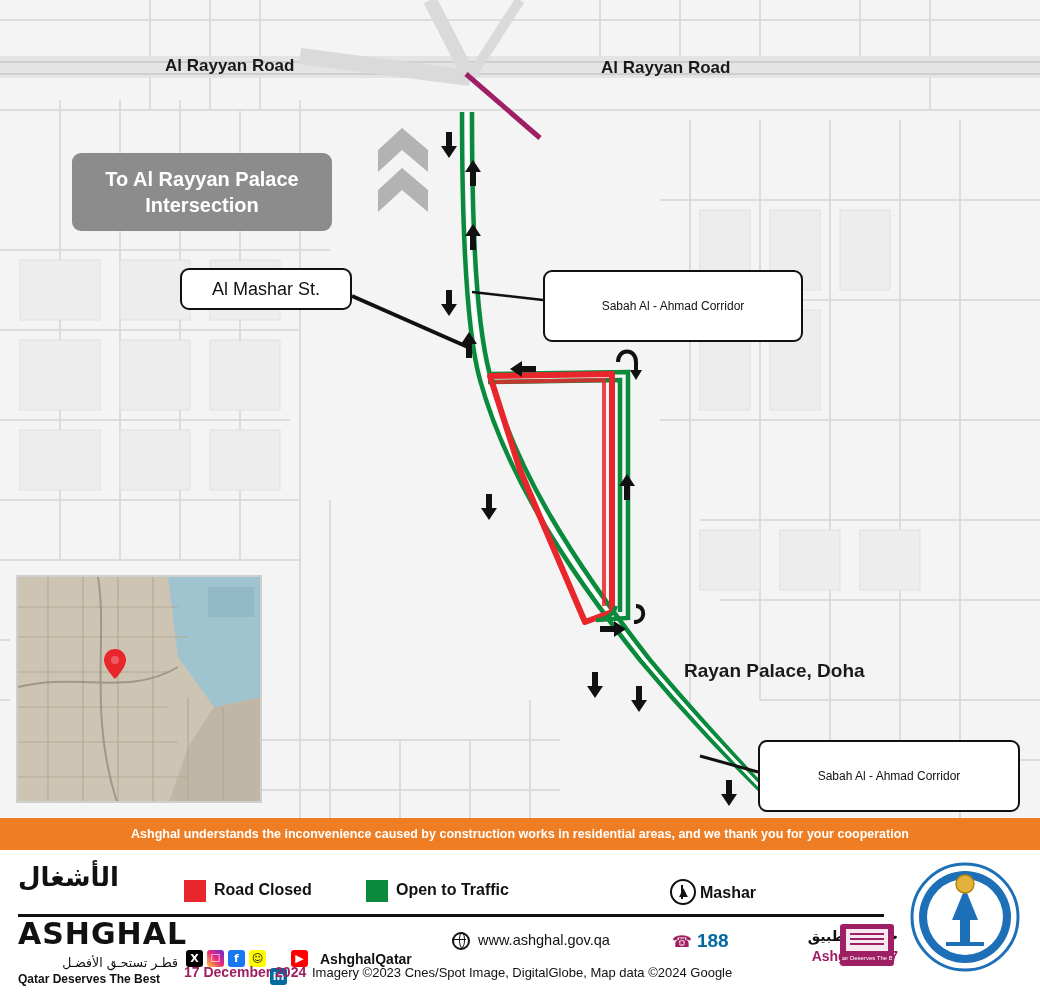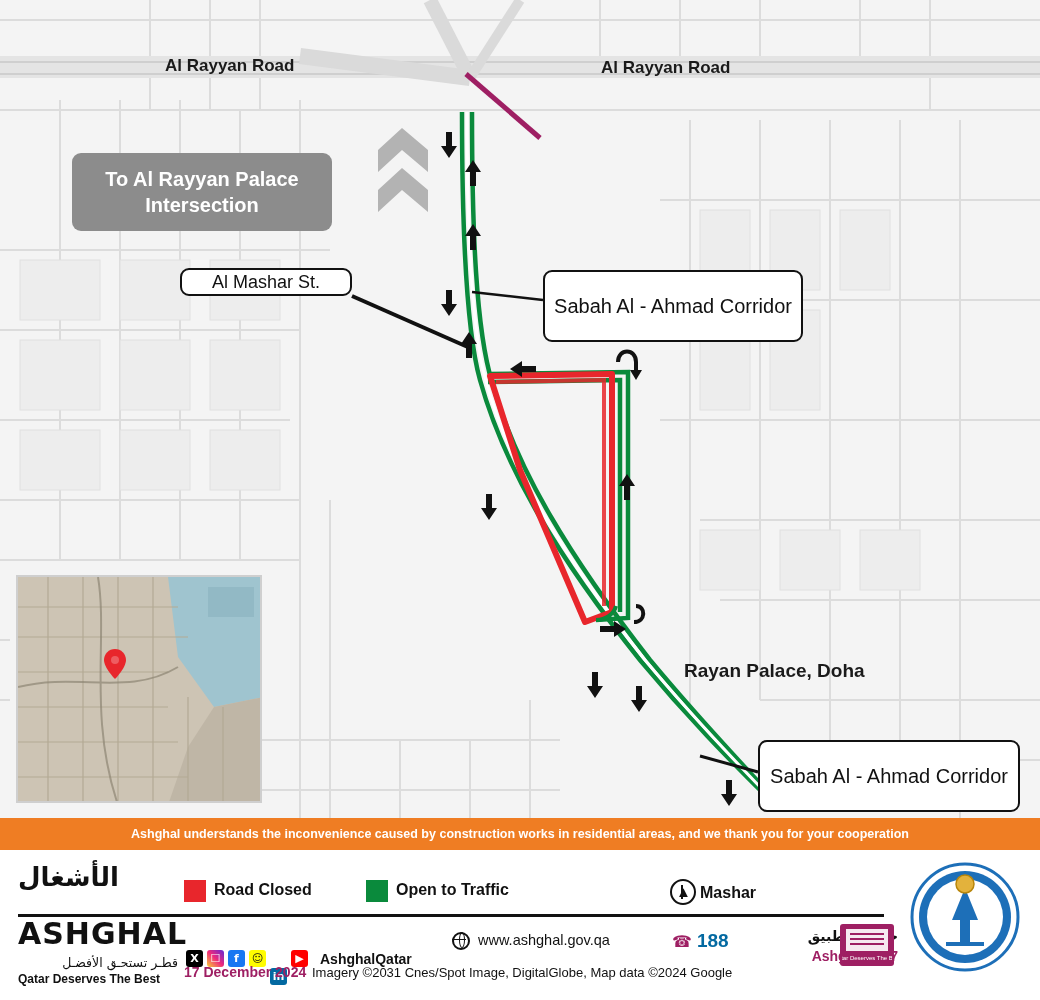--- a/index.html
+++ b/index.html
@@ -30,28 +30,28 @@
   }
   #lbl-rayyan-left { left:165px; top:56px; font-size:17px; }
   #lbl-rayyan-right { left:601px; top:58px; font-size:17px; }
   #lbl-rayan-palace { left:684px; top:660px; font-size:19px; font-weight:bold; }
 
   .callout {
     position:absolute;
     background:#ffffff;
     border:2px solid #111;
     border-radius:9px;
-    font-size:20px;
+    font-size:12px;
     color:#111;
     text-align:center;
     display:flex; align-items:center; justify-content:center;
     line-height:1.25;
     font-weight:normal;
   }
-  #callout-mashar { left:180px; top:268px; width:172px; height:28px; font-size:18px;}
+  #callout-mashar { left:180px; top:268px; width:172px; height:42px; font-size:18px;}
   #callout-sabah1 { left:543px; top:270px; width:260px; height:72px; }
   #callout-sabah2 { left:758px; top:740px; width:262px; height:72px; }
 
   .gray-box {
     position:absolute;
     background:#8c8c8c;
     color:#fff;
     border-radius:9px;
     font-size:20px;
     font-weight:bold;
@@ -422,21 +422,21 @@
         <g stroke="#9e1f63" stroke-width="2">
           <path d="M8 9 H42"></path>
             <path d="M8 14 H42"></path>
             <path d="M8 19 H42"></path>
         </g>
         <text x="25" y="35" font-size="6" fill="#ffffff" text-anchor="middle" font-family="Liberation Sans">Qatar Deserves The Best</text>
       </svg>
     </div>
 
     <div class="date-text">17 December 2024</div>
-    <div class="imagery-text">Imagery ©2031 Cnes/Spot Image, DigitalGlobe, Map data ©2024 Google</div>
+    <div class="imagery-text">Imagery ©2023 Cnes/Spot Image, DigitalGlobe, Map data ©2024 Google</div>
 
     <div class="gov-seal">
       <svg width="110" height="110" viewBox="0 0 110 110">
         <circle cx="55" cy="55" r="53" fill="#ffffff" stroke="#1d6fb8" stroke-width="3"></circle>
         <circle cx="55" cy="55" r="46" fill="#1d6fb8"></circle>
         <circle cx="55" cy="55" r="38" fill="#ffffff"></circle>
         <path d="M55 26 L68 58 L42 58 Z" fill="#1d6fb8"></path>
         <rect x="50" y="58" width="10" height="22" fill="#1d6fb8"></rect>
         <path d="M36 82 H74" stroke="#1d6fb8" stroke-width="4"></path>
         <circle cx="55" cy="22" r="9" fill="#e3b23c" stroke="#b8860b" stroke-width="1.5"></circle>

